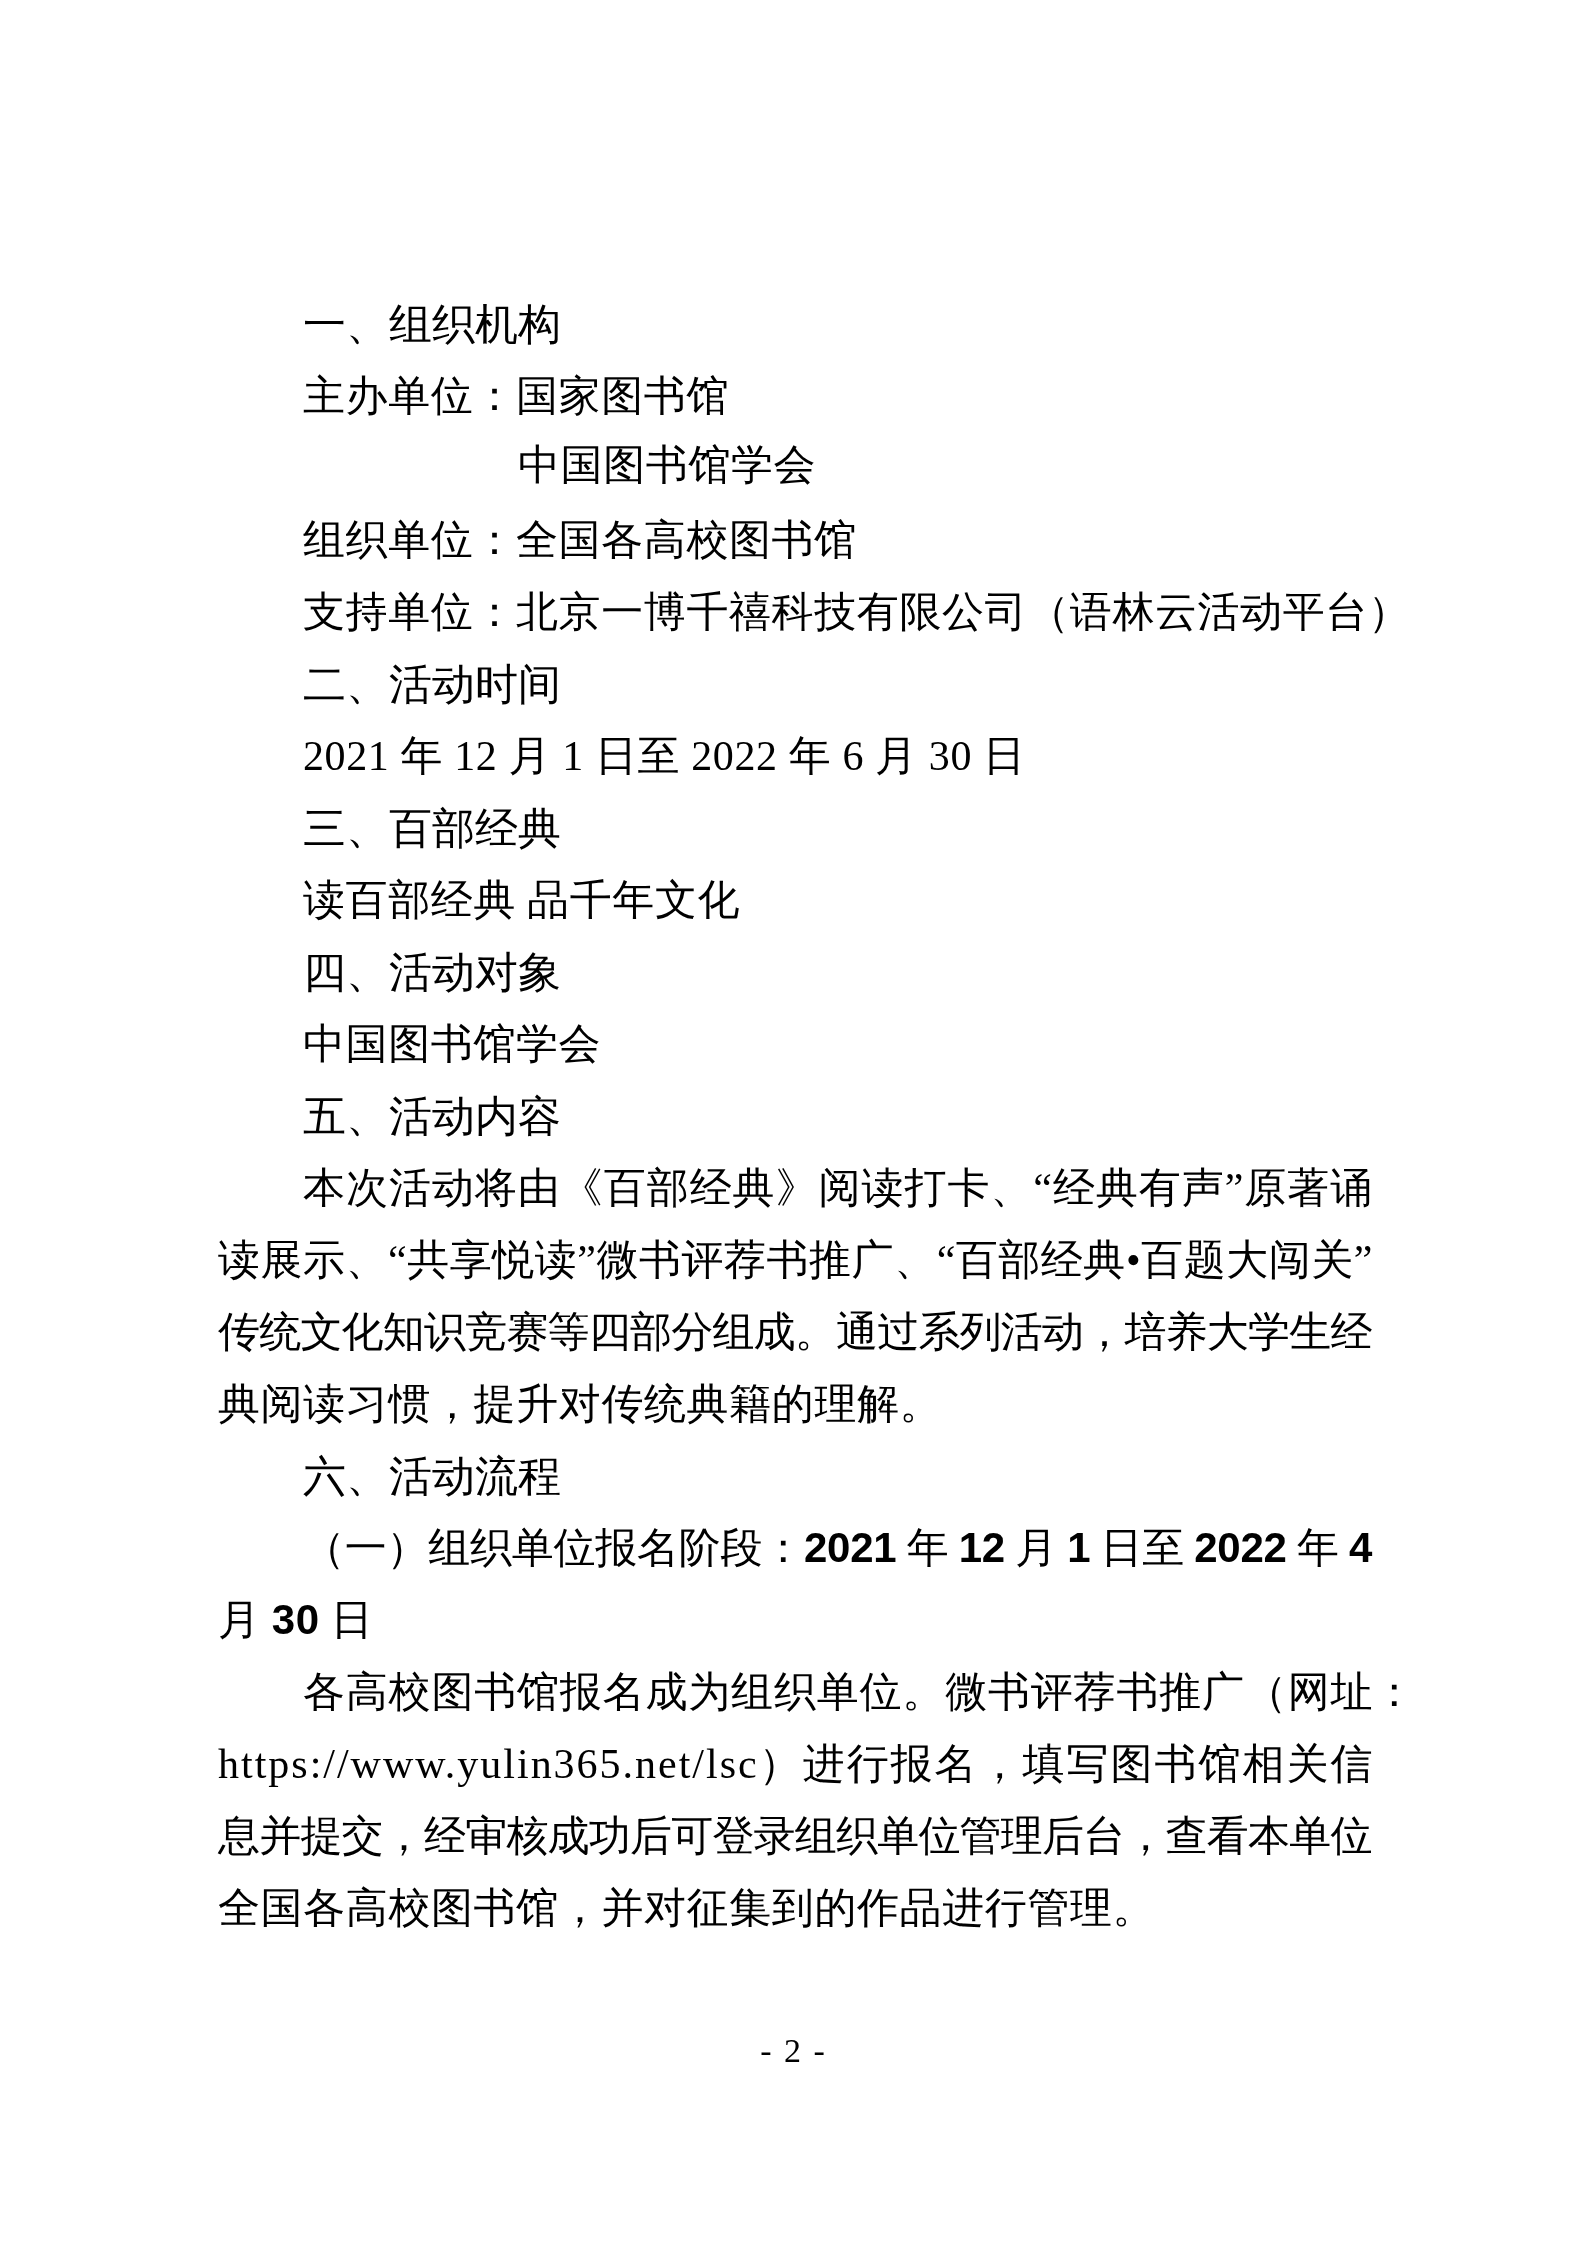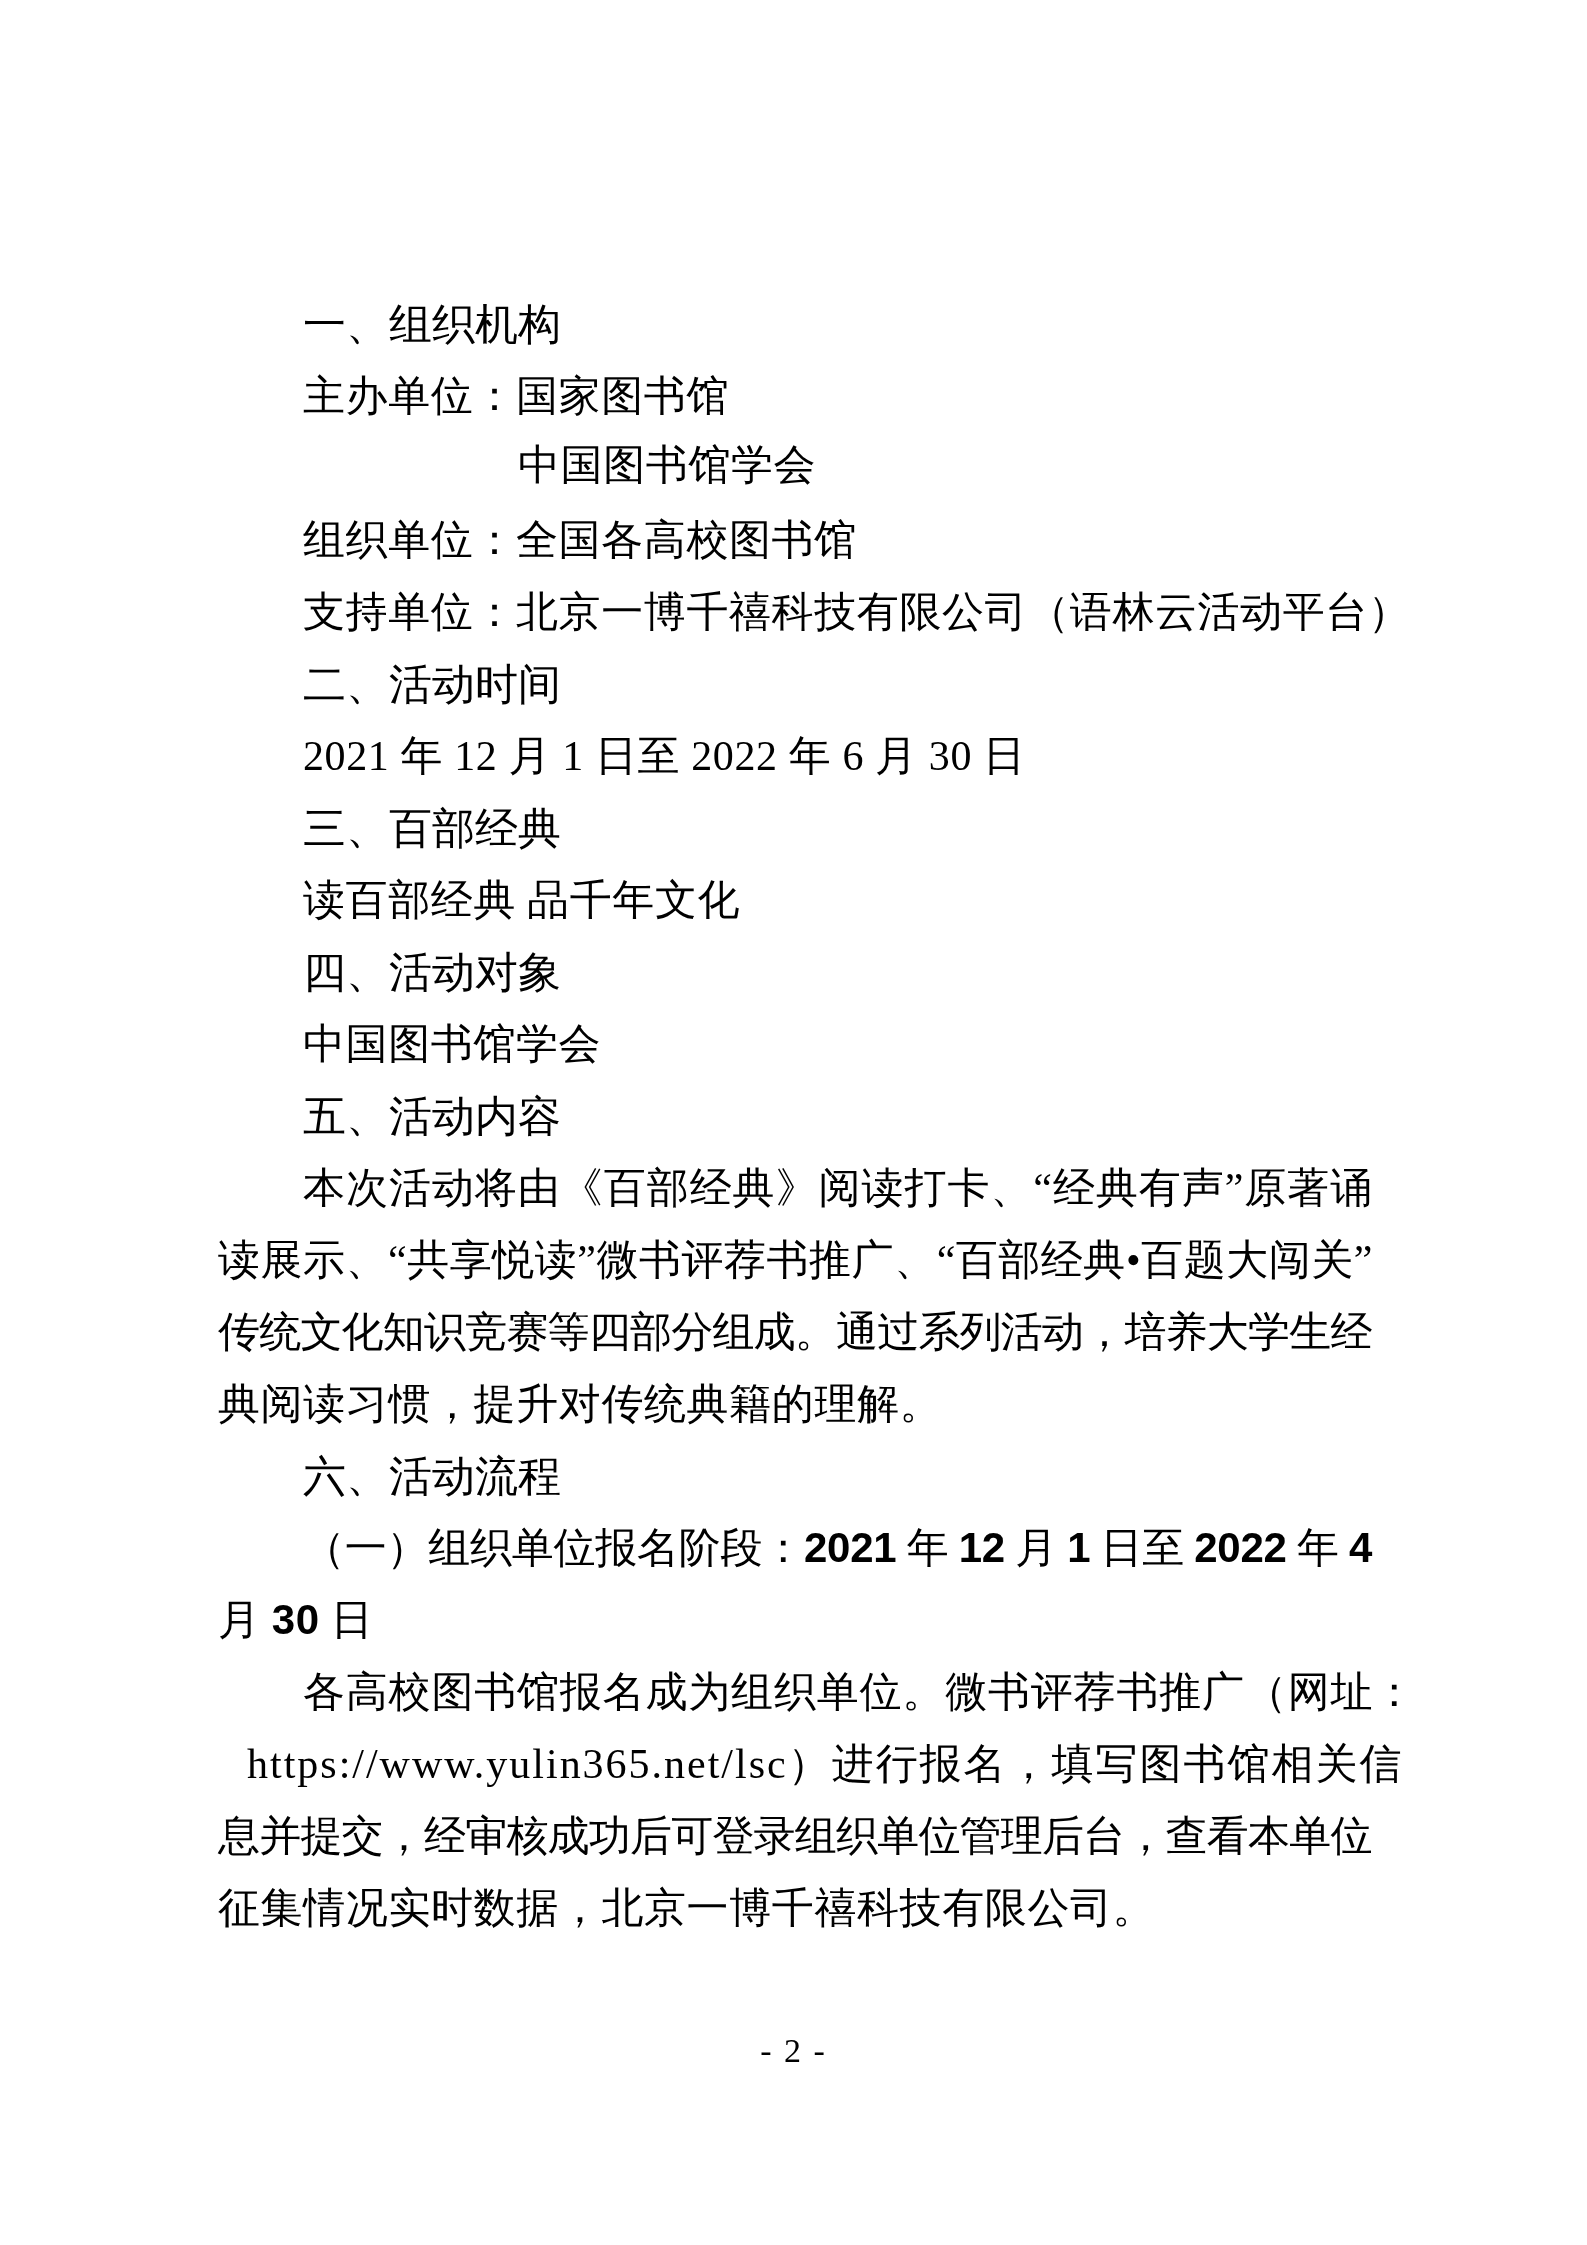--- a/index.html
+++ b/index.html
@@ -68,18 +68,18 @@
       <div class="line ind2"><span class="t">中国图书馆学会</span></div>
       <div class="line heading ind2"><span class="t">五、活动内容</span></div>
       <div class="line ind2 just"><span class="t" style="letter-spacing: 0.96px;">本次活动将由《百部经典》阅读打卡、“经典有声”原著诵</span></div>
       <div class="line ind0 just"><span class="t" style="letter-spacing: 0.52px;">读展示、“共享悦读”微书评荐书推广、“百部经典•百题大闯关”</span></div>
       <div class="line ind0 just"><span class="t" style="letter-spacing: -0.8px;">传统文化知识竞赛等四部分组成。通过系列活动，培养大学生经</span></div>
       <div class="line ind0"><span class="t">典阅读习惯，提升对传统典籍的理解。</span></div>
       <div class="line heading ind2"><span class="t">六、活动流程</span></div>
       <div class="line ind2 just"><span class="t" style="letter-spacing: -0.25px;"><span>（一）组织单位报名阶段：</span><span class="num">2021</span><span> 年 </span><span class="num">12</span><span> 月 </span><span class="num">1</span><span> 日至 </span><span class="num">2022</span><span> 年 </span><span class="num">4</span></span></div>
       <div class="line ind0"><span class="t"><span>月 </span><span class="num">30</span><span> 日</span></span></div>
       <div class="line ind2 just"><span class="t" style="letter-spacing: 0.81px;">各高校图书馆报名成为组织单位。微书评荐书推广（网址：</span></div>
-      <div class="line ind0 just"><span class="t" style="letter-spacing: 1.99px; margin-left: 29px;">https://www.yulin365.net/lsc）进行报名，填写图书馆相关信</span></div>
+      <div class="line ind0 just"><span class="t" style="letter-spacing: 1.99px;">https://www.yulin365.net/lsc）进行报名，填写图书馆相关信</span></div>
       <div class="line ind0 just"><span class="t" style="letter-spacing: -0.8px;">息并提交，经审核成功后可登录组织单位管理后台，查看本单位</span></div>
-      <div class="line ind0"><span class="t">征集情况实时数据，北京一博千禧科技有限公司。</span></div>
+      <div class="line ind0"><span class="t">全国各高校图书馆，并对征集到的作品进行管理。</span></div>
     </div>
   <div class="page-number">- 2 -</div>
 </div>
 
 </body></html>

